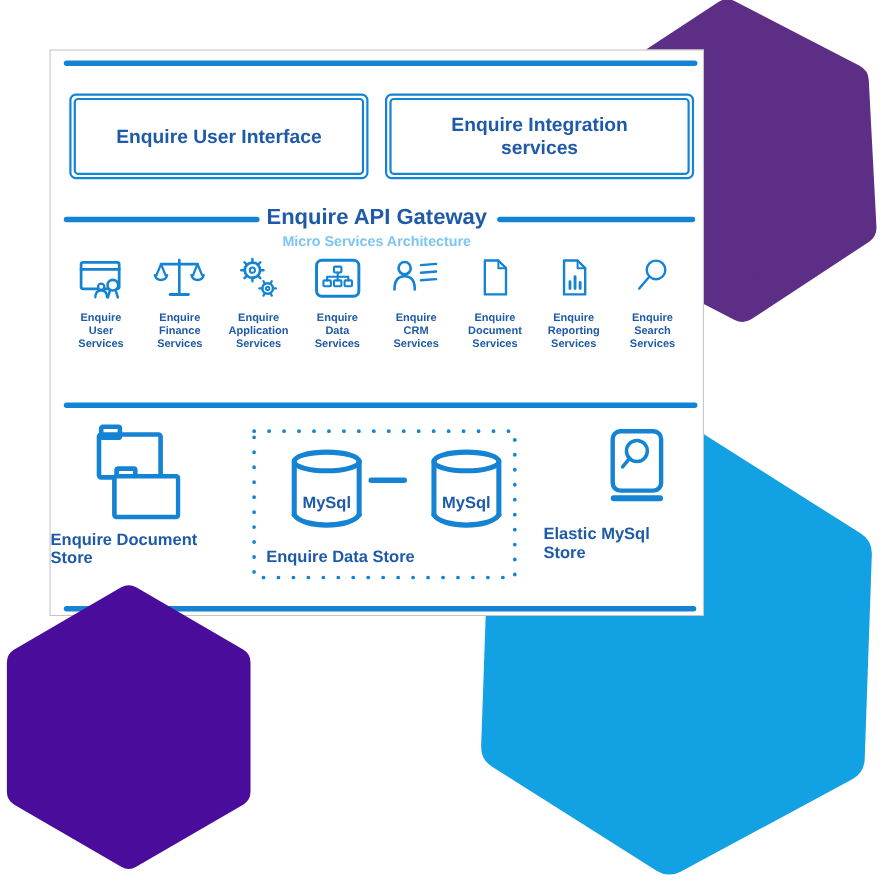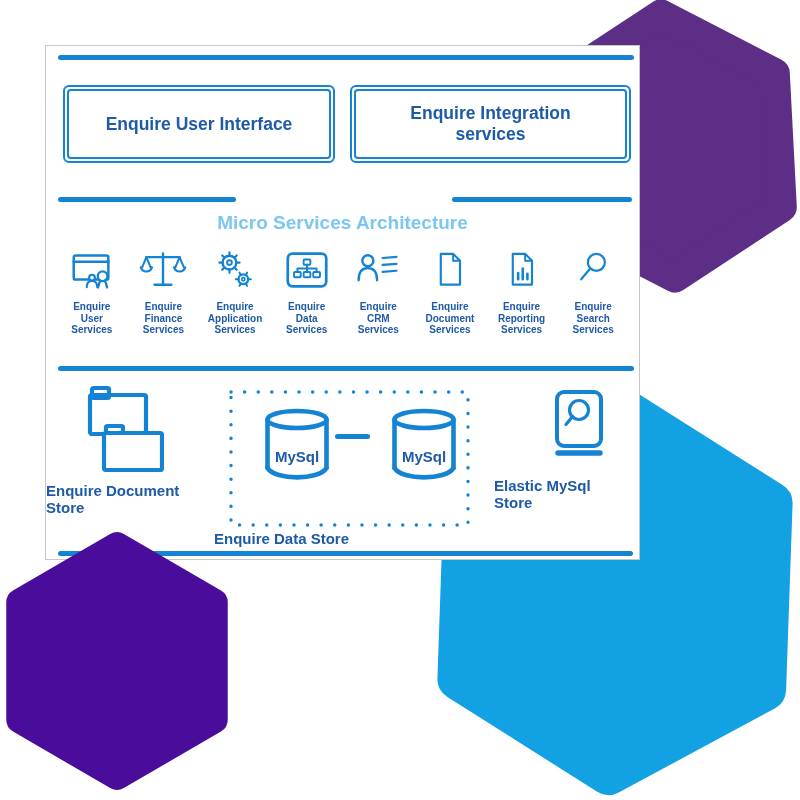--- a/index.html
+++ b/index.html
@@ -23,23 +23,23 @@
        border-radius:6px;display:flex;align-items:center;justify-content:center;box-sizing:border-box;}
   .box::after{content:"";position:absolute;inset:2px;border:2px solid var(--hand-blue);border-radius:4px;}
   .box1{left:17px;width:272px;}
   .box2{left:304px;width:281px;}
   .box-label{font-weight:bold;font-size:17.5px;color:var(--navy);text-align:center;
              line-height:21px;white-space:pre-line;}
 
   .gw-title{position:absolute;top:141px;left:0;width:593px;text-align:center;
             font-size:20px;font-weight:bold;color:var(--navy);}
   .gw-sub{position:absolute;top:166px;left:0;width:593px;text-align:center;
-          font-size:19px;font-weight:bold;color:var(--light-blue);}
-
-  .services-row{position:absolute;left:10px;top:195px;width:573px;display:flex;align-items:flex-end;}
+          font-size:13px;font-weight:bold;color:var(--light-blue);}
+
+  .services-row{position:absolute;left:10px;top:178px;width:573px;display:flex;align-items:flex-end;}
   .svc{flex:1;display:flex;flex-direction:column;align-items:center;}
   .svc-iconbox{height:54px;display:flex;align-items:flex-end;justify-content:center;}
   .svc-label{margin-top:6px;font-size:10px;font-weight:bold;color:var(--navy);
              text-align:center;line-height:11.5px;white-space:pre-line;}
 
   .store-label{position:absolute;font-size:15px;font-weight:bold;color:var(--navy);
                text-align:left;line-height:17px;white-space:pre-line;}
 
   .dash{position:absolute;left:289px;top:388px;width:35px;height:5px;background:var(--hand-blue);border-radius:3px;}
 
@@ -70,20 +70,21 @@
     <div class="box box1">
       <div class="box-label">Enquire User Interface</div>
     </div>
     <div class="box box2">
       <div class="box-label">Enquire Integration
 services</div>
     </div>
 
     <div class="hline" style="left:12px;top:151px;width:178px;height:4.5px;"></div>
     <div class="hline" style="left:406px;top:151px;width:180px;height:4.5px;"></div>
+    <div class="gw-title">Enquire API Gateway</div>
     <div class="gw-sub">Micro Services Architecture</div>
 
     <div class="services-row">
 
       <div class="svc">
         <div class="svc-iconbox">
             <svg width="50" height="50" viewBox="0 0 52 52">
           <rect class="hd" x="7" y="11" width="36" height="25" rx="2" stroke-width="2.6"></rect>
           <path class="hd" d="M7,17.5 L43,17.5" stroke-width="2.6"></path>
           <circle class="hdw" cx="37" cy="32.5" r="5" stroke-width="2.4"></circle>
@@ -224,21 +225,21 @@
 
     <div class="dash"></div>
 
     <svg class="abs" style="left:344px;top:361px;" width="68" height="76" viewBox="0 0 68 76">
       <ellipse class="hd" cx="34" cy="12.5" rx="29.5" ry="8.5" stroke-width="4.6"></ellipse>
       <path class="hd" d="M4.5,12.5 L4.5,61 M63.5,12.5 L63.5,61" stroke-width="4.6"></path>
       <path class="hd" d="M4.5,61 C12,73.5 56,73.5 63.5,61" stroke-width="4.6"></path>
       <text class="mysql" x="34" y="55" text-anchor="middle">MySql</text>
     </svg>
 
-    <div class="store-label" style="left:168px;top:452px;width:243px;margin-top:32px;">Enquire Data Store</div>
+    <div class="store-label" style="left:196px;top:452px;width:243px;">Enquire Data Store</div>
 
     <svg class="abs" style="left:506px;top:342px;" width="54" height="70" viewBox="0 0 54 70">
       <rect class="hd" x="5" y="4" width="44" height="54" rx="7" stroke-width="4"></rect>
       <circle class="hd" cx="27" cy="22" r="9.5" stroke-width="3.2"></circle>
       <path class="hd" d="M20.5,28.5 L14,36.5" stroke-width="3.2"></path>
       <path class="hd" d="M6,65 L48,65" stroke-width="5.5"></path>
     </svg>
     <div class="store-label" style="left:448px;top:431px;width:170px;">Elastic MySql
 Store</div>
 

